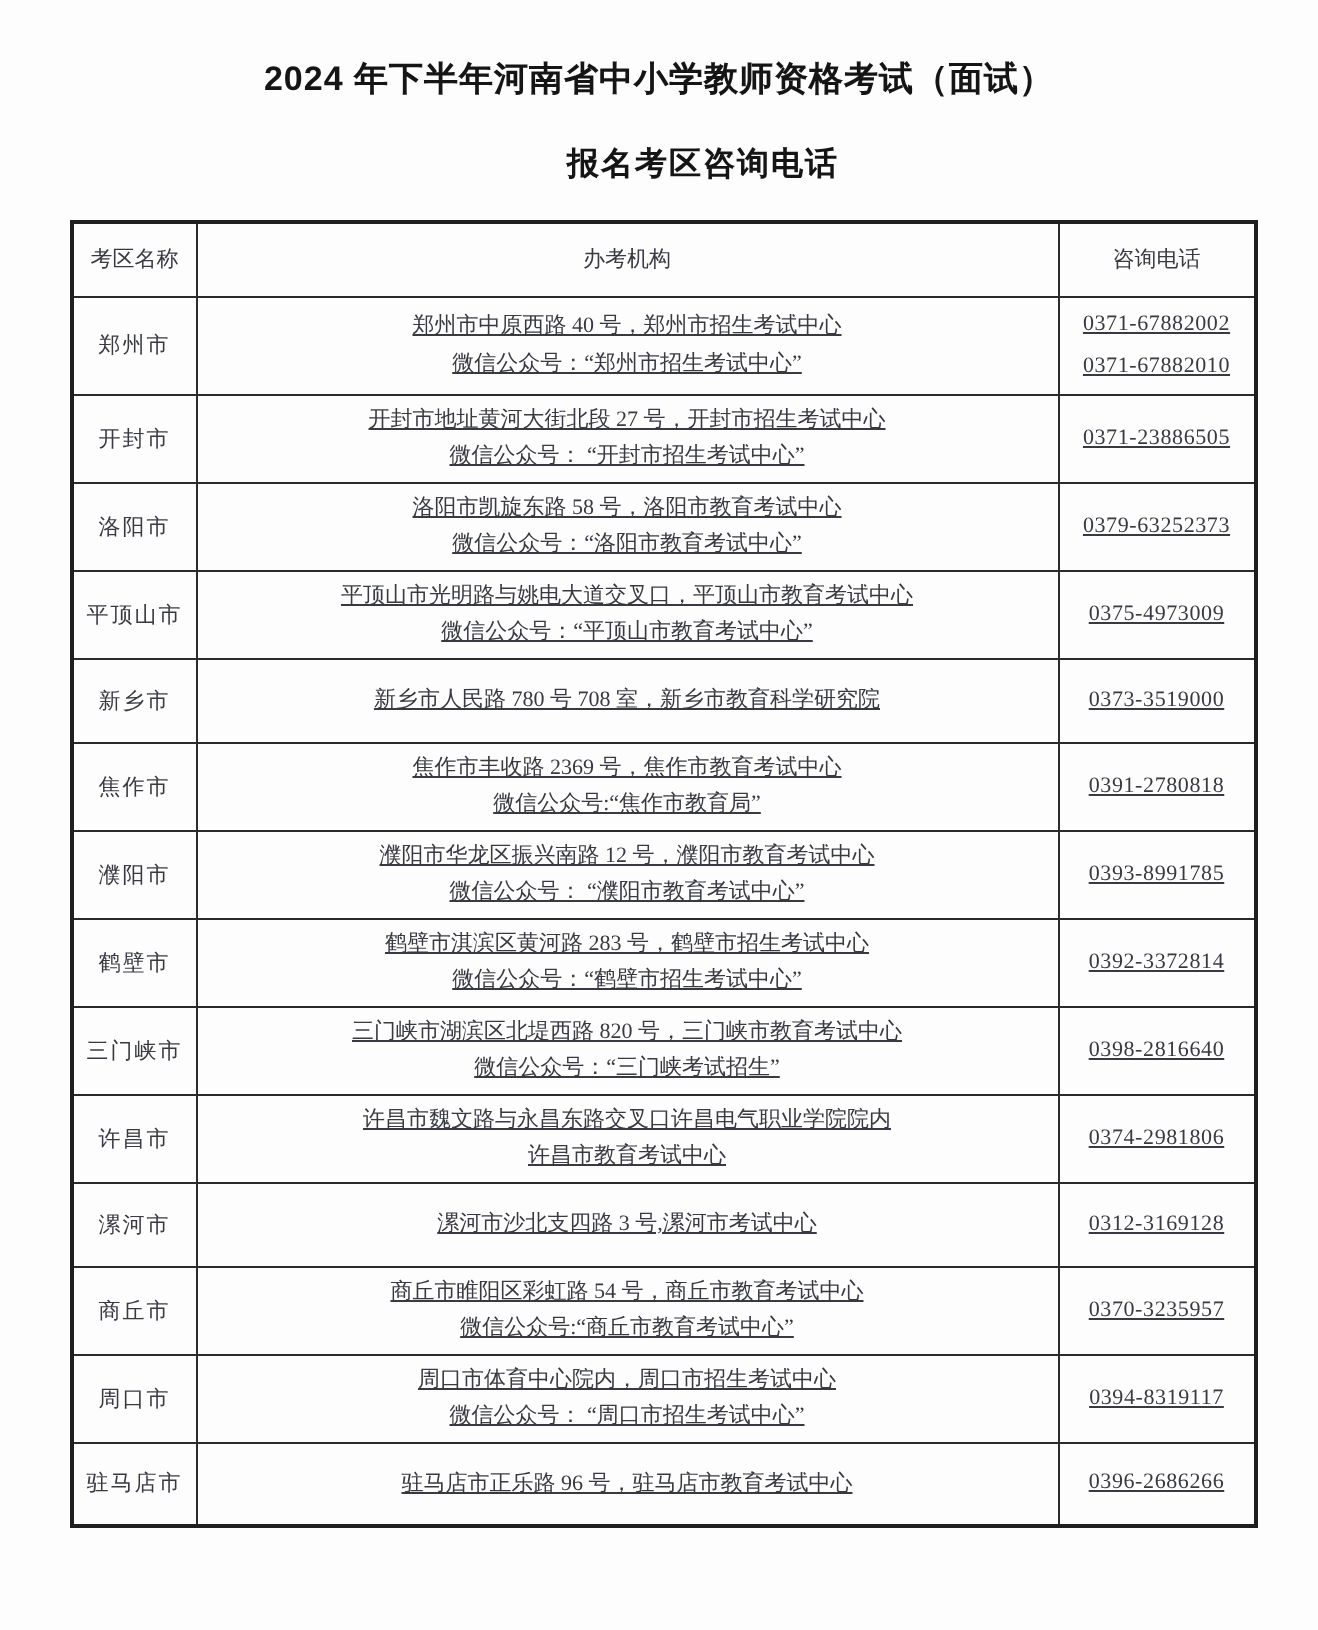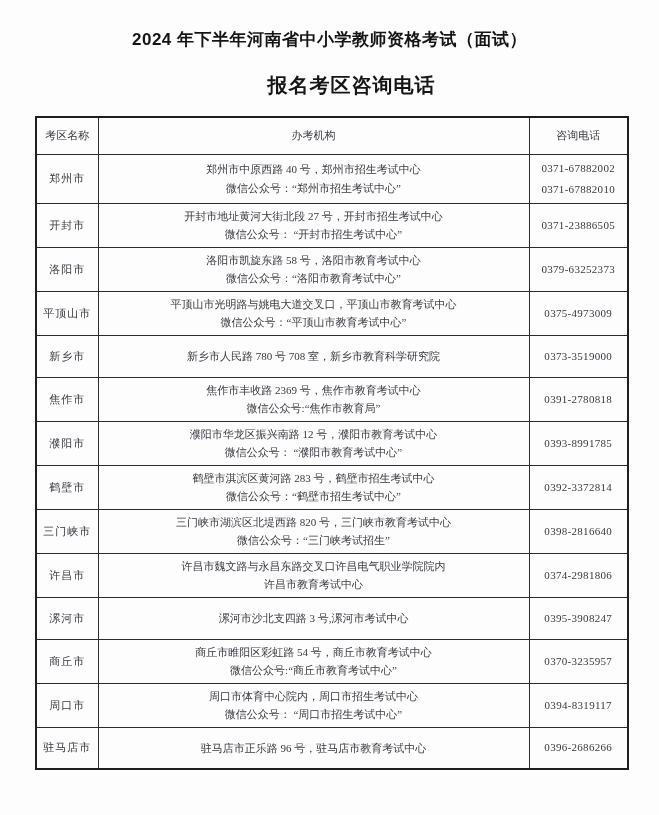--- a/index.html
+++ b/index.html
@@ -18,21 +18,21 @@
     color: #151515;
     font-size: 17px;
     padding-top: 28px;
     letter-spacing: 0.5px;
   }
   .doc-subtitle {
     text-align: center;
     font-family: "Liberation Sans", "DejaVu Sans", sans-serif;
     font-weight: bold;
     color: #151515;
-    font-size: 20px;
+    font-size: 16px;
     margin-top: 21px;
     letter-spacing: 1px;
     padding-left: 44px;
   }
   table.contact-table {
     border-collapse: collapse;
     margin: 17px auto 0 35px;
     width: 592px;
     table-layout: fixed;
     background: #fdfdfd;
@@ -49,21 +49,21 @@
   col.c-district { width: 62px; }
   col.c-agency  { width: 431px; }
   col.c-phone   { width: 99px; }
   thead th {
     height: 37px;
     font-weight: normal;
     font-size: 13px;
     color: #3a3b41;
   }
   tbody td { height: 42px; }
-  .cell-line { line-height: 18.5px; }
+  .cell-line { line-height: 18.5px; text-decoration: underline; }
   td.phone-col .cell-line { line-height: 21px; letter-spacing: 0.3px; }
   td.district-col { font-size: 12.5px; letter-spacing: 1px; padding-left: 1px; padding-right: 1px; font-family: Liberation Mono, monospace; }
 </style>
 </head>
 <body>
 
 <div class="page">
   <div class="doc-title">2024 年下半年河南省中小学教师资格考试（面试）</div>
   <div class="doc-subtitle">报名考区咨询电话</div>
 
@@ -180,21 +180,21 @@
     <td class="phone-col">
             <div class="cell-line">0374-2981806</div>
           </td>
   </tr>
         <tr>
     <td class="district-col">漯河市</td>
     <td class="agency-col">
             <div class="cell-line">漯河市沙北支四路 3 号,漯河市考试中心</div>
           </td>
     <td class="phone-col">
-            <div class="cell-line">0395-3908247</div>
+            <div class="cell-line">0312-3169128</div>
           </td>
   </tr>
         <tr>
     <td class="district-col">商丘市</td>
     <td class="agency-col">
             <div class="cell-line">商丘市睢阳区彩虹路 54 号，商丘市教育考试中心</div>
             <div class="cell-line">微信公众号:“商丘市教育考试中心”</div>
           </td>
     <td class="phone-col">
             <div class="cell-line">0370-3235957</div>

